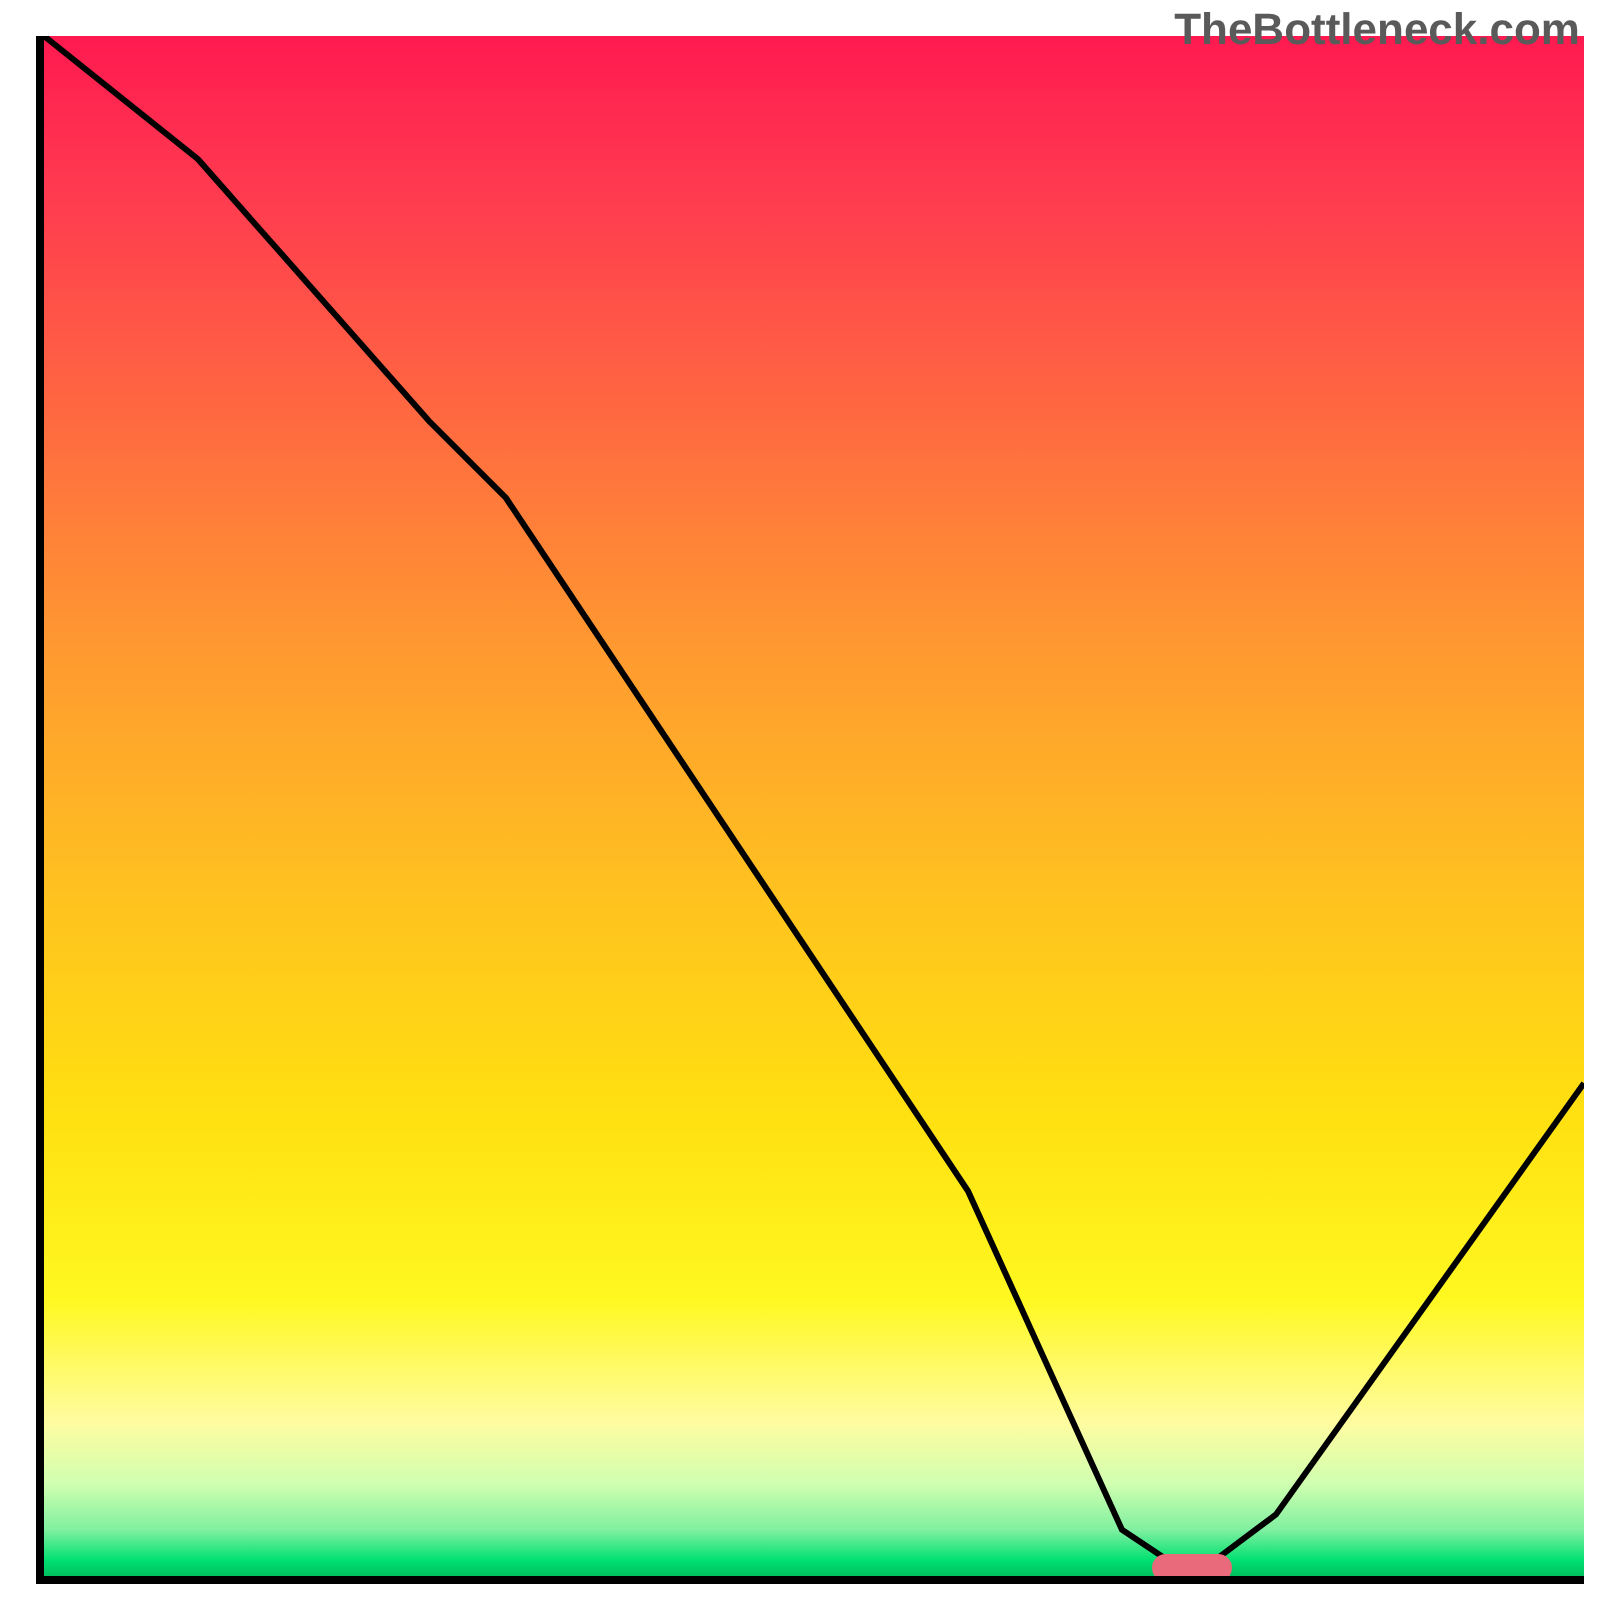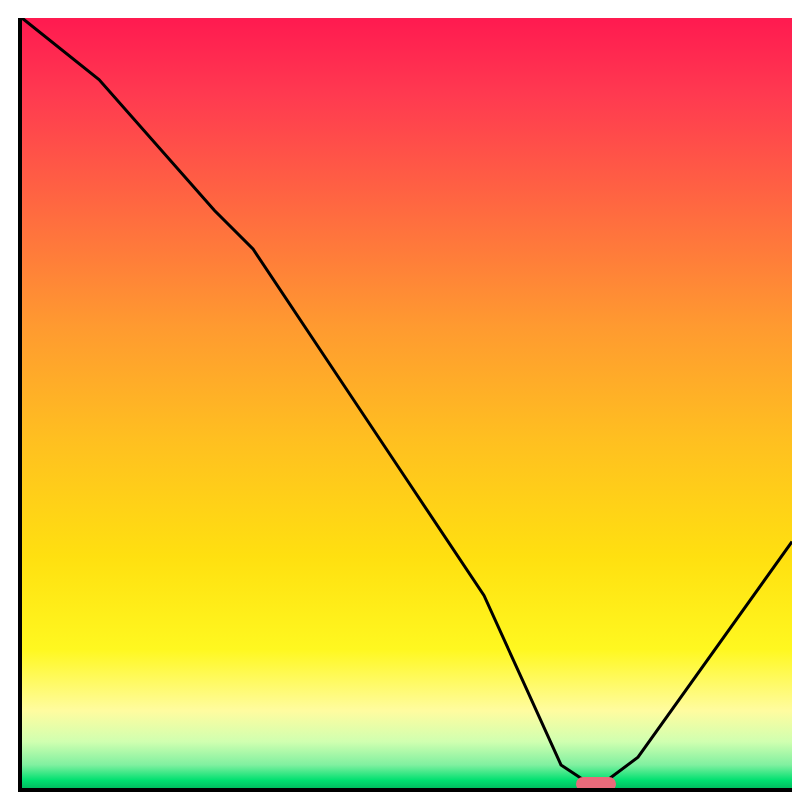--- a/index.html
+++ b/index.html
@@ -68,20 +68,21 @@
     width: 40px;
     height: 14px;
     background: #e96a7a;
     border-radius: 7px;
   }
 </style>
 </head>
 <body>
 
 <div class="chart-container">
+  <div class="watermark">TheBottleneck.com</div>
   <div class="plot-area">
     <div class="gradient-bg"></div>
     <svg class="curve-svg" viewBox="0 0 770 770" preserveAspectRatio="none">
       <path id="curve-path" fill="none" stroke="#000000" stroke-width="3" d="M0.0 0.0 L77.0 61.6 L192.5 192.5 L231.0 231.0 L308.0 346.5 L385.0 462.0 L462.0 577.5 L500.5 662.2 L539.0 746.9 L562.1 762.3 L585.2 762.3 L616.0 739.2 L770.0 523.6"></path>
     </svg>
     <div class="marker" id="optimum-marker" style="left: 553.65px; top: 759.15px;"></div>
   </div>
 </div>
 
 </body></html>

